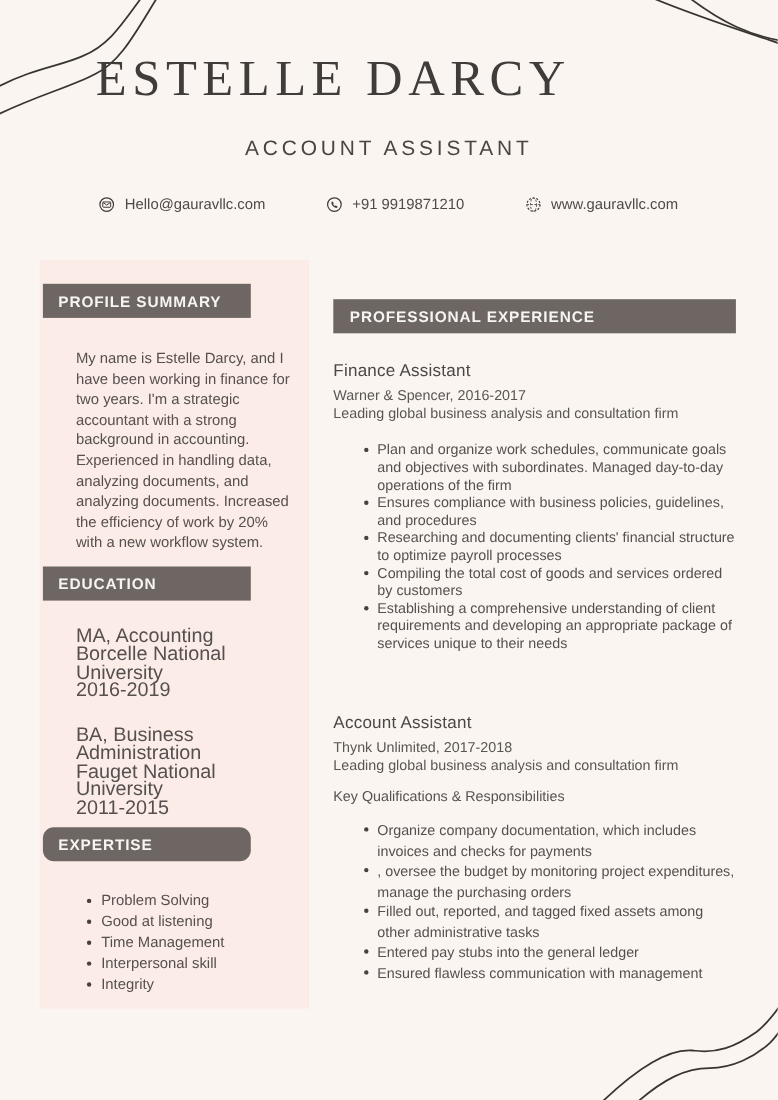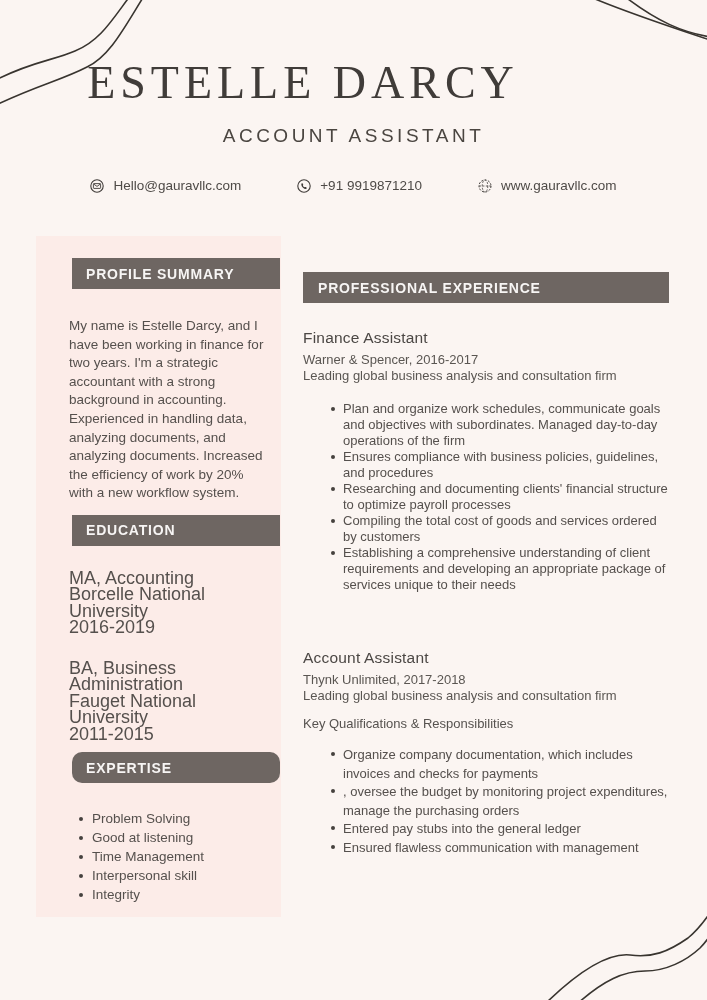--- a/index.html
+++ b/index.html
@@ -10,21 +10,21 @@
     background:#FBF5F2;
     font-family:"Liberation Sans", sans-serif;
     color:#55504D;
     overflow:hidden;
   }
   .decor { position:absolute; inset:0; width:707px; height:1000px; pointer-events:none; }
   .decor path { fill:none; stroke:#38342F; stroke-width:1.6; stroke-linecap:round; }
 
   
   .name {
-    position:absolute; top:56px; left:0; width:606px;
+    position:absolute; top:44px; left:0; width:606px;
     text-align:center;
     font-family:"Liberation Serif", serif;
     font-size:46px; font-weight:400; letter-spacing:5px;
     color:#403C39;
   }
   .subtitle {
     position:absolute; top:125px; left:0; width:707px;
     text-align:center;
     font-size:19px; letter-spacing:3.5px;
     color:#4A4540;
@@ -44,21 +44,21 @@
     padding-left:14px;
     color:#F7F5F4; font-size:14px; font-weight:700; letter-spacing:0.8px;
   }
 
   
   .sidebar {
     position:absolute; left:36px; top:236px;
     width:245px; height:681px;
     background:#FCECE8;
   }
-  .sidebar .bar { width:208px; margin-left:36px; }
+  .sidebar .bar { width:189px; margin-left:3px; }
   .bar-profile { margin-top:22px; }
   .profile-text {
     margin:28px 15px 0 33px;
     font-size:13.5px; line-height:18.6px; color:#55504D;
   }
   .bar-education { margin-top:12px; }
   .edu-block { margin:24px 10px 0 33px; font-size:18px; line-height:16.5px; color:#55504D; }
   .edu-entry + .edu-entry { margin-top:24px; }
   .bar-expertise { margin-top:10px;border-radius:10px; }
   .expertise-list { margin:26px 10px 0 43px; list-style:none; font-size:13.5px; }
@@ -179,17 +179,18 @@
   </div>
 
   <div class="job job-2">
     <div class="job-title">Account Assistant</div>
     <div class="job-company">Thynk Unlimited, 2017-2018</div>
     <div class="job-desc">Leading global business analysis and consultation firm</div>
     <div class="qual-label">Key Qualifications &amp; Responsibilities</div>
     <ul class="job-bullets">
       <li>Organize company documentation, which includes invoices and checks for payments</li>
       <li>, oversee the budget by monitoring project expenditures, manage the purchasing orders</li>
+      <li>Filled out, reported, and tagged fixed assets among other administrative tasks</li>
       <li>Entered pay stubs into the general ledger</li>
       <li>Ensured flawless communication with management</li>
     </ul>
   </div>
 </div>
 
 </body></html>

